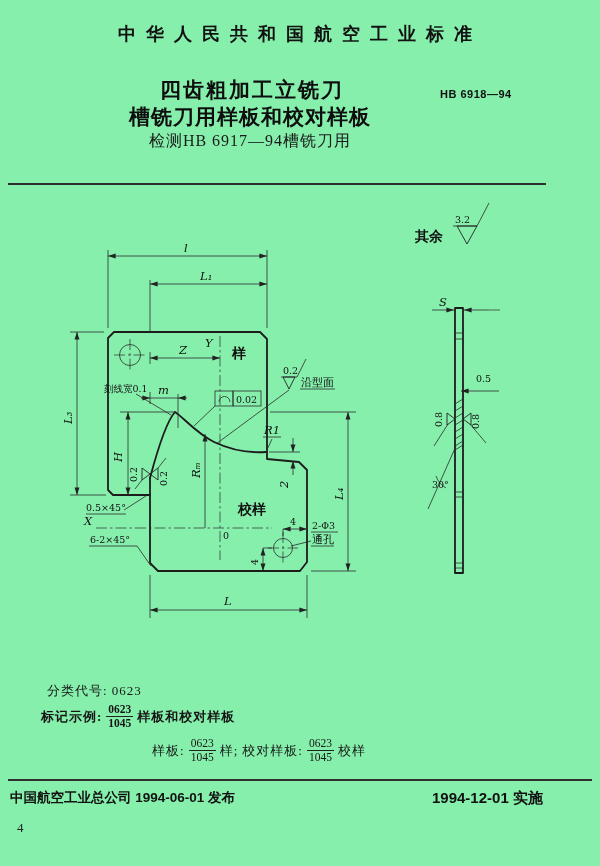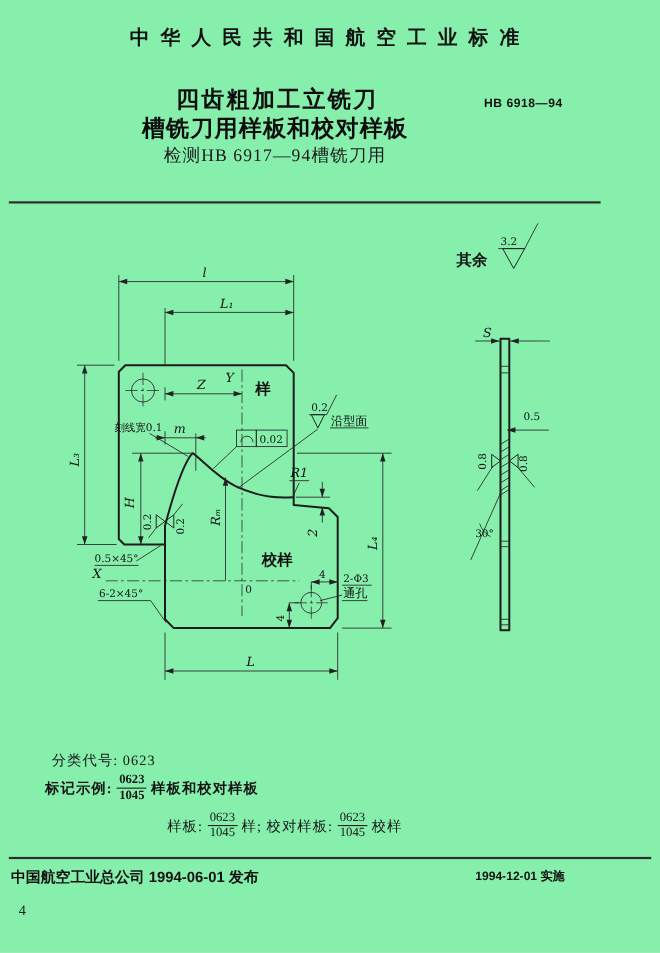--- a/index.html
+++ b/index.html
@@ -29,21 +29,21 @@
   .nline3{top:737px;left:104px;font-size:13px;letter-spacing:1px;margin-left:48px;}
   .nrow{display:flex;align-items:center;gap:4px;}
   .frac{display:inline-flex;flex-direction:column;align-items:center;
     font-size:11.5px;line-height:1.15;letter-spacing:0;vertical-align:middle;}
   .frac .num{border-bottom:1px solid #222;padding:0 2px;}
   
   .rule-bottom{top:779px;left:8px;width:584px;height:2px;background:#2e2e2e;}
   .foot-left{top:789px;left:10px;font-family:"Liberation Sans",sans-serif;
     font-weight:bold;font-size:13.5px;color:#111;}
   .foot-right{top:789px;left:432px;font-family:"Liberation Sans",sans-serif;
-    font-weight:bold;font-size:11px;color:#111;}
+    font-weight:bold;font-size:15px;color:#111;}
   .pageno{top:820px;left:17px;font-size:13px;color:#222;}
   
   svg{position:absolute;inset:0;}
   .o{stroke:#1c1c1c;stroke-width:1.8;fill:none;stroke-linejoin:round;stroke-linecap:round;}
   .t{stroke:#2b2b2b;stroke-width:0.8;fill:none;}
   .cl{stroke:#2b2b2b;stroke-width:0.7;fill:none;stroke-dasharray:11 3 2.5 3;}
   .hatch{stroke:#2b2b2b;stroke-width:0.8;fill:none;}
   .tri{fill:none;stroke:#222;stroke-width:0.9;}
   text{fill:#111;}
   .dl{font:italic 11.5px "DejaVu Serif","DejaVu Sans",serif;}

